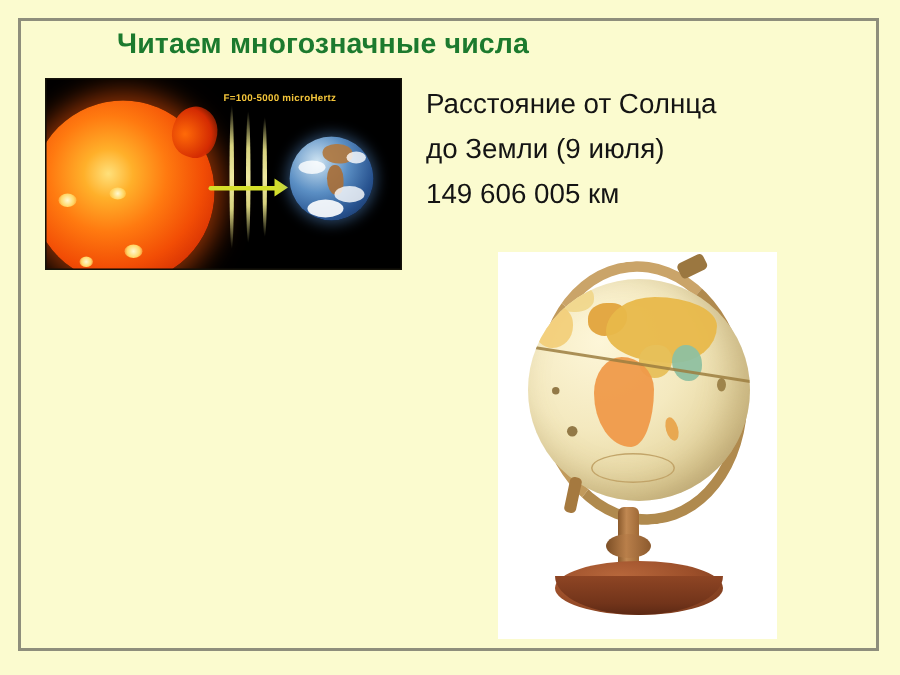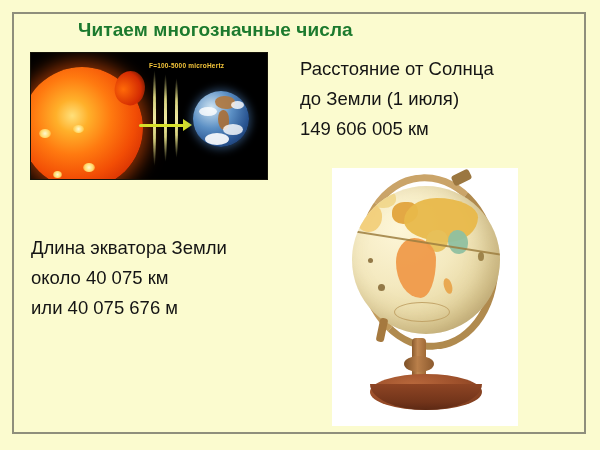--- a/index.html
+++ b/index.html
@@ -160,21 +160,21 @@
   
   .text-block {
     position: absolute;
     color: #141414;
     font-size: 18.5px;
     line-height: 30px;
     white-space: nowrap;
   }
   .text-block .line { display: block; }
 
-  .block-sun-distance { left: 300px; top: 54px; }
+  .block-sun-distance { left: 284px; top: 54px; }
   .block-equator     { left: 31px;  top: 233px; }
 
   
   .globe-pic {
     position: absolute;
     left: 332px;
     top: 168px;
     width: 186px;
     height: 258px;
     background: #ffffff;
@@ -359,29 +359,24 @@
       <div class="earth-cloud c2"></div>
       <div class="earth-cloud c3"></div>
       <div class="earth-cloud c4"></div>
     </div>
 
     <div class="se-freq-label">F=100-5000 microHertz</div>
   </div>
 
   <div class="text-block block-sun-distance">
     <span class="line">Расстояние  от Солнца</span>
-    <span class="line">до Земли (1 июля)</span>
+    <span class="line">до Земли (9 июля)</span>
     <span class="line">149 606 005 км</span>
   </div>
 
-  <div class="text-block block-equator">
-    <span class="line">Длина экватора Земли</span>
-    <span class="line">около 40 075 км</span>
-    <span class="line">или 40 075 676 м</span>
-  </div>
 
   <div class="globe-pic">
     <div class="globe-ring"></div>
     <div class="ring-top-cap"></div>
 
     <div class="globe-sphere">
       <div class="continent c-greenland"></div>
       <div class="continent c-namerica"></div>
       <div class="continent c-europe"></div>
       <div class="continent c-eurasia"></div>

